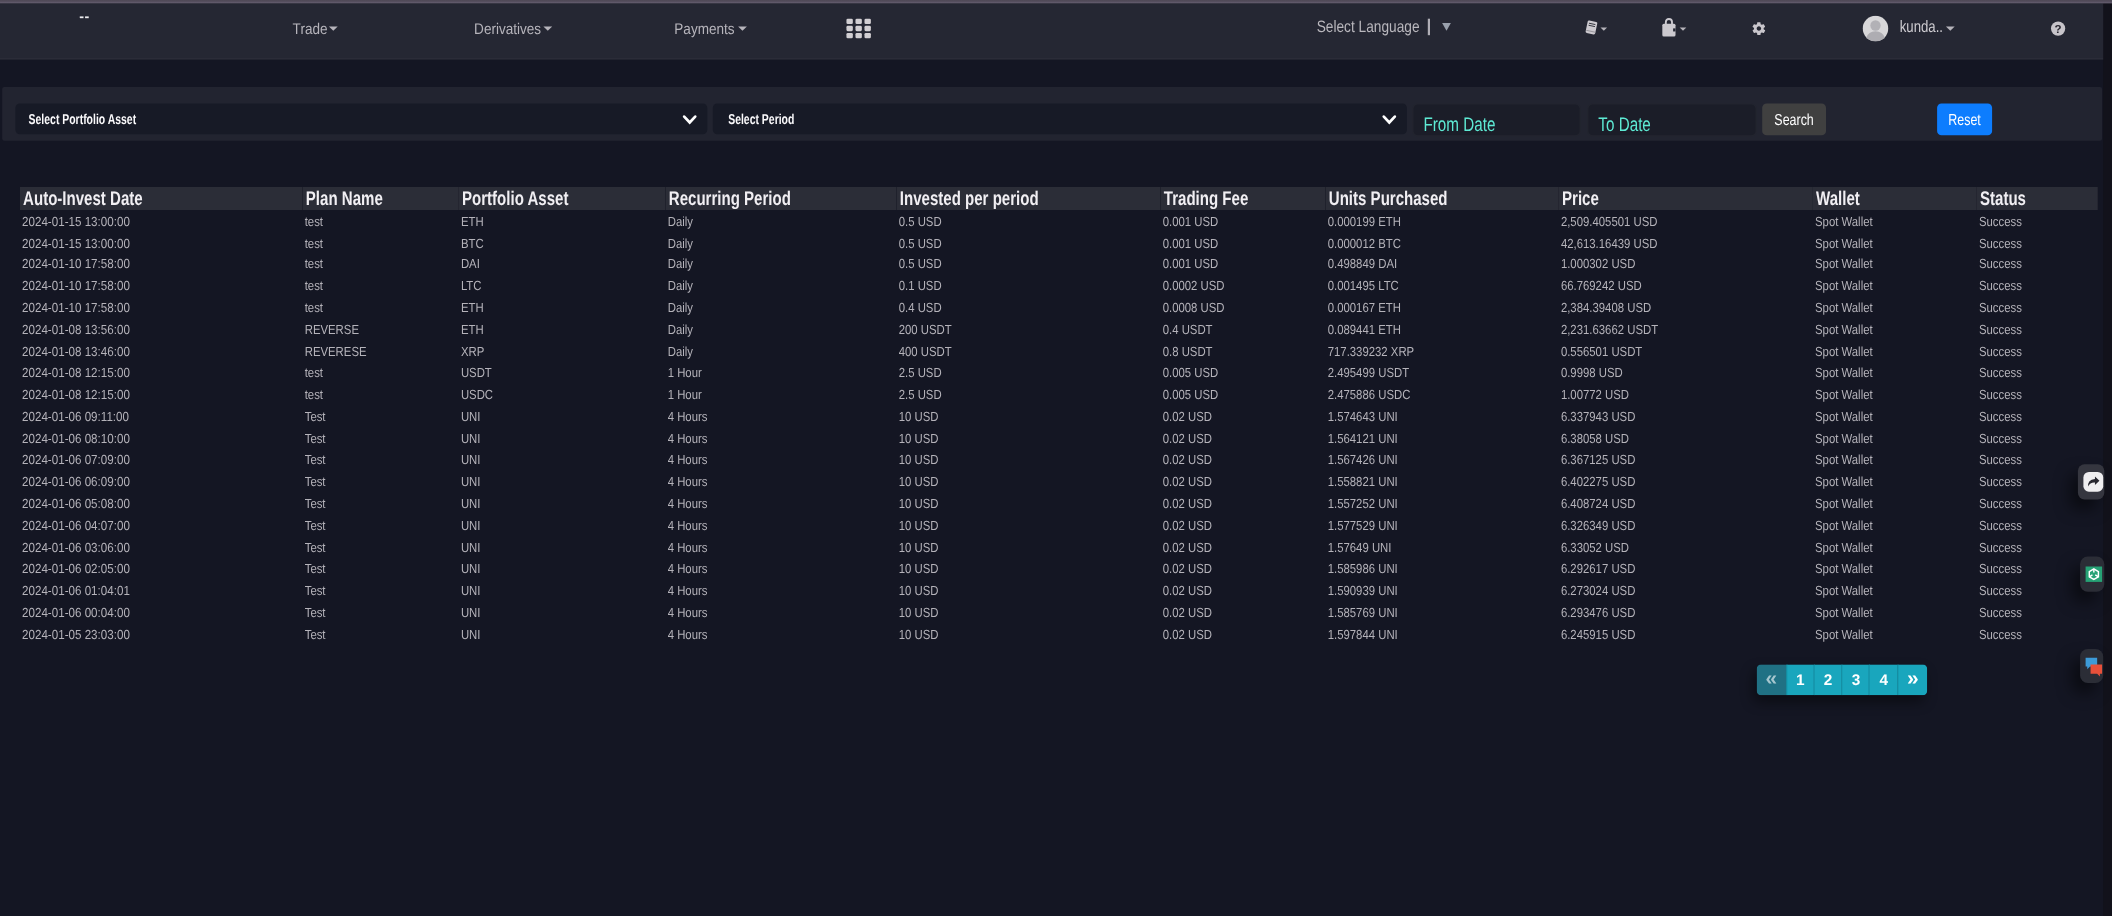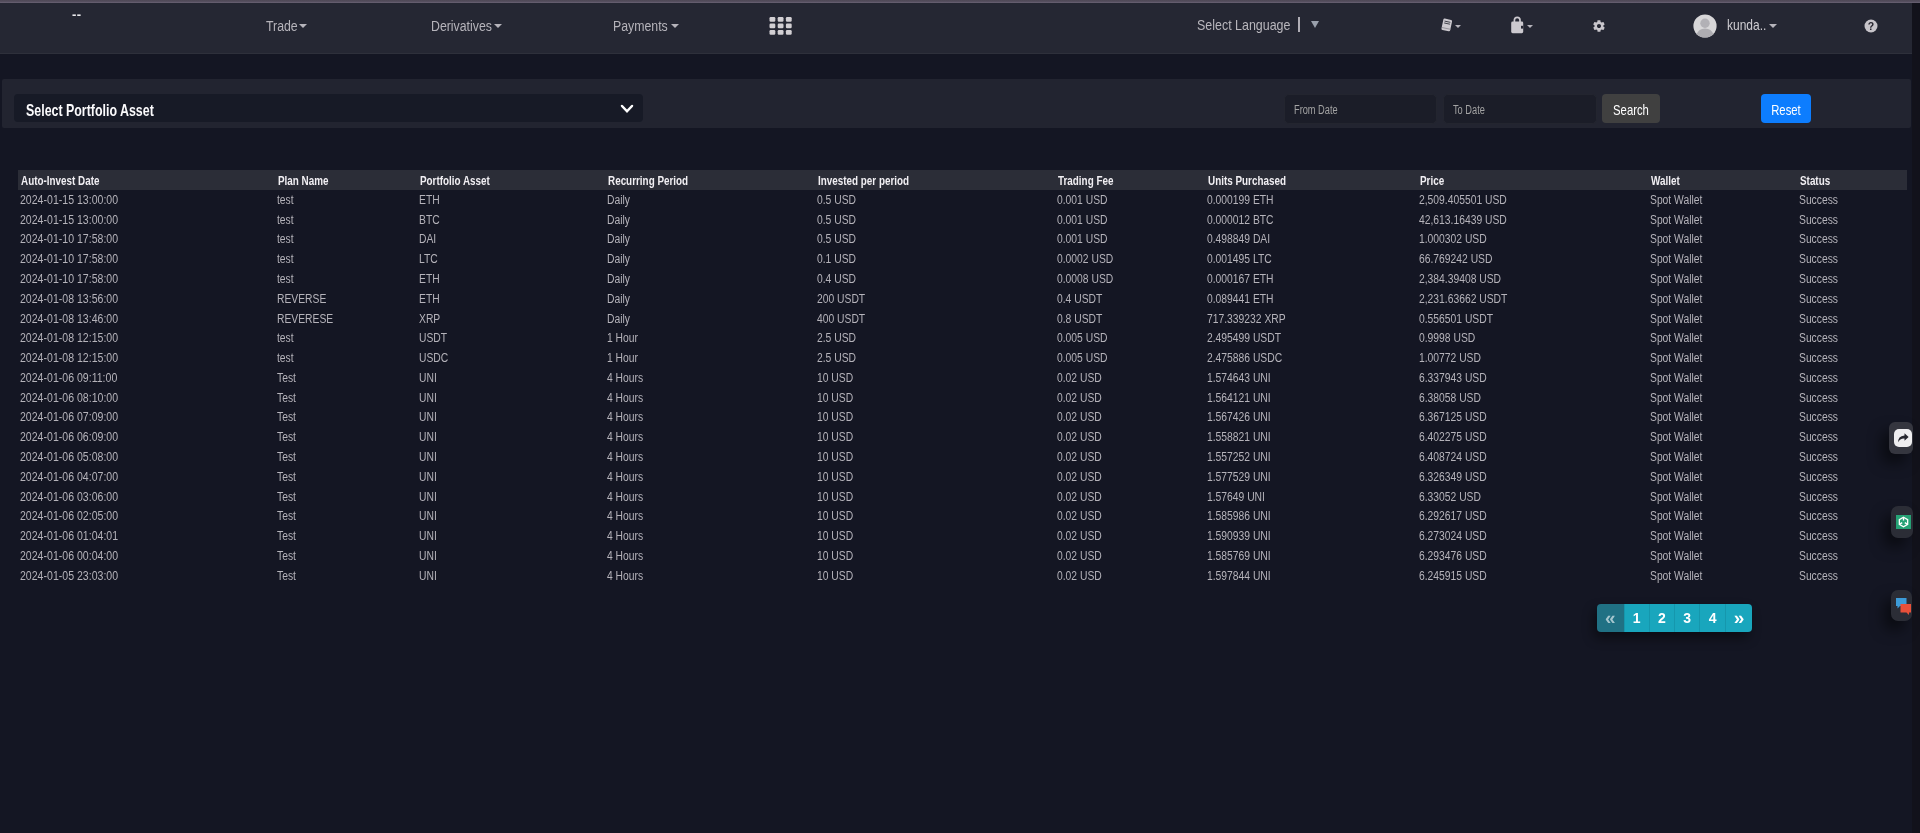--- a/index.html
+++ b/index.html
@@ -11,29 +11,29 @@
 #topline{position:absolute;left:0;top:0;width:1920px;height:3.2px;background:linear-gradient(180deg,#4e4855 0%,#575061 60%,#6d6676 100%);z-index:30;}
 
 #nav{position:absolute;left:0;top:3px;width:1920px;height:51px;background:#252733;
   border-bottom:1px solid #2e303b;z-index:5;}
 .navtxt{position:absolute;color:#b6b4bb;font-size:14px;top:15px;line-height:16px;}
 .caret{position:absolute;width:0;height:0;border-left:4px solid transparent;
   border-right:4px solid transparent;border-top:4px solid #b6b4bb;}
 
 #card{position:absolute;left:2px;top:79px;width:1909px;height:48.5px;background:#222430;border-radius:2px;}
 .sel{position:absolute;top:15px;height:28px;background:#171a26;border-radius:4px;}
-.sellbl{position:absolute;left:12px;top:7px;color:#fbfafc;font-weight:bold;font-size:17px;}
+.sellbl{position:absolute;left:12px;top:7px;color:#fbfafc;font-weight:bold;font-size:13px;}
 .chev{position:absolute;}
 .inp{position:absolute;top:15px;height:29.5px;background:#1b1d28;border-radius:5px;border:1px solid #23252f;}
-.ph{position:absolute;left:9px;top:8px;color:#a3a3a3;font-size:12px;}
+.ph{position:absolute;left:9px;top:8px;color:#5eead4;font-size:18px;}
 .btn{position:absolute;top:15px;height:28.5px;border:none;border-radius:4px;color:#fff;
   font-size:14.5px;text-align:center;font-family:inherit;}
 
 #tbl{position:absolute;left:18px;top:170px;width:1889px;border-collapse:collapse;table-layout:fixed;}
-#tbl th{background:#2b2d37;height:20px;font-size:13px;color:#f1eff3;text-align:left;
+#tbl th{background:#2b2d37;height:20px;font-size:18px;color:#f1eff3;text-align:left;
   font-weight:bold;padding:0 0 0 2.5px;overflow:hidden;}
 #tbl td{height:19.79px;font-size:12px;color:#b5b3ba;padding:0 0 0 1.5px;overflow:hidden;}
 
 #pager{position:absolute;left:1597px;top:604px;height:27.5px;display:flex;
   border-radius:4px;overflow:hidden;box-shadow:-3px 6px 12px rgba(0,0,0,.45);}
 #pager .pg{width:25.3px;height:27.5px;background:#19a6bd;color:#fff;font-size:14px;font-weight:bold;
   display:flex;align-items:center;justify-content:center;border-left:1px solid #1597ad;}
 #pager .first{width:26.5px;background:#207184;color:#a5c6ce;border-left:none;font-size:19px;}
 #pager .last{width:27.5px;font-size:19px;}
 
@@ -90,20 +90,26 @@
 <span class="caret" style="left:1769px;top:21px;"></span>
 <svg class="abs" style="left:1864px;top:16px;" width="14" height="14" viewBox="0 0 14 14">
 <circle cx="7" cy="7" r="6.5" fill="#c7c4ca"></circle>
 <text x="7" y="10.8" font-size="10.5" font-weight="bold" fill="#26242e" text-anchor="middle" font-family="Liberation Sans,sans-serif">?</text>
 </svg>
 </div>
 <div id="card">
 <div class="sel" style="left:12px;width:629px;">
       <span class="sellbl"><span class="t" style="transform:scaleX(.73);">Select Portfolio Asset</span></span>
       <svg class="chev" style="left:605.6px;top:10px;" width="14" height="10" viewBox="0 0 14 10">
+        <path d="M2 2 L7 7.3 L12 2" stroke="#fff" stroke-width="2.5" fill="none" stroke-linecap="round"></path>
+      </svg>
+    </div>
+<div class="sel" style="left:646px;width:631px;">
+      <span class="sellbl" style="left:14px;"><span class="t" style="transform:scaleX(.73);">Select Period</span></span>
+      <svg class="chev" style="left:608.4px;top:10px;" width="14" height="10" viewBox="0 0 14 10">
         <path d="M2 2 L7 7.3 L12 2" stroke="#fff" stroke-width="2.5" fill="none" stroke-linecap="round"></path>
       </svg>
     </div>
 <div class="inp" style="left:1282px;width:153px;">
       <span class="ph"><span class="t" style="transform:scaleX(.77);">From Date</span></span>
     </div>
 <div class="inp" style="left:1441px;width:154px;">
       <span class="ph"><span class="t" style="transform:scaleX(.77);">To Date</span></span>
     </div>
 <button class="btn" style="left:1600px;width:58px;background:#404040;"><span class="tc" style="transform:translateY(1.5px) scaleX(.78);">Search</span></button>

